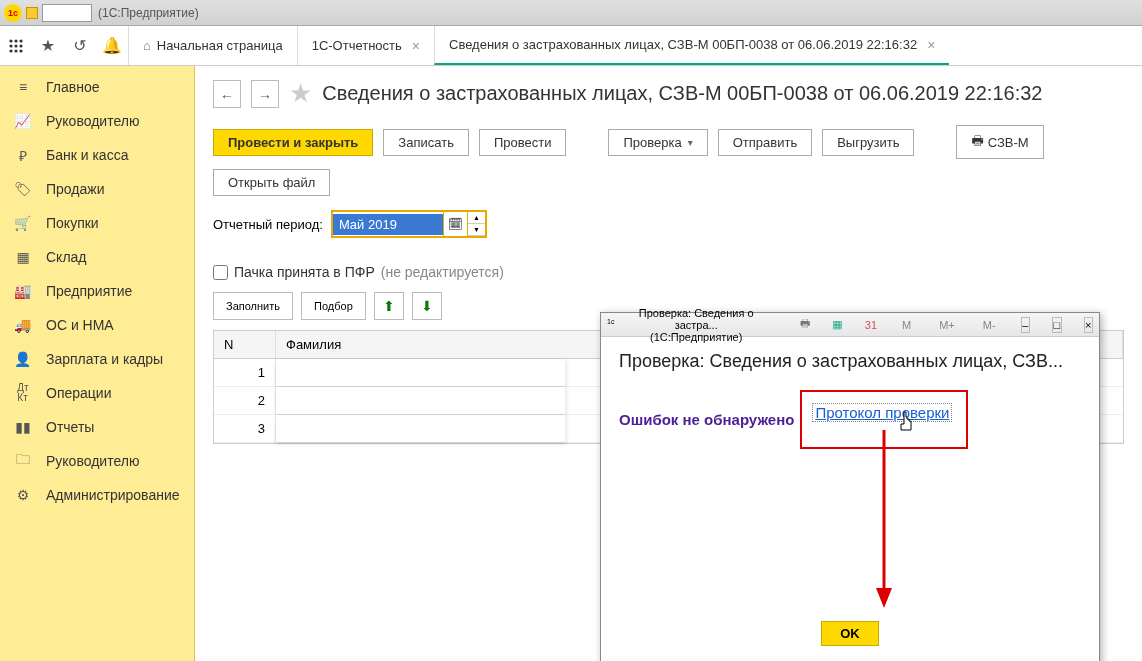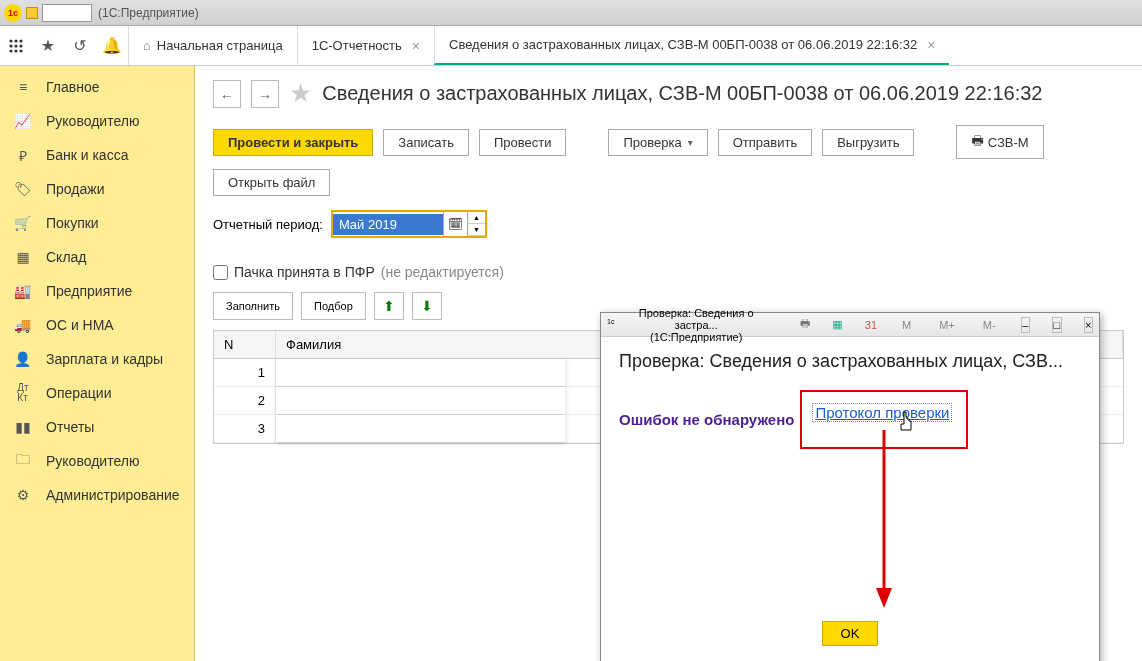--- a/index.html
+++ b/index.html
@@ -75,21 +75,21 @@
 .dlg-titlebar .close-x { border: 1px solid #bbb; width: 18px; height: 16px; display: flex; align-items: center; justify-content: center; font-size: 11px; }
 .dlg-body { padding: 14px 18px; }
 .dlg-body h2 { font-size: 18px; font-weight: normal; color: #222; margin-bottom: 18px; }
 .result-row { display: flex; align-items: center; gap: 6px; font-size: 15px; position: relative; }
 .result-row .ok-text { color: #4c1d95; font-weight: bold; }
 .result-row .link-box { border: 2px solid #d00; padding: 12px 14px 26px 10px; position: relative; }
 .result-row .link-box a { color: #1a5fd0; text-decoration: underline; border: 1px dotted #888; padding: 0 2px; }
 .cursor-icon { position: absolute; left: 96px; top: 18px; font-size: 16px; }
 .red-arrow { position: absolute; left: 872px; top: 430px; z-index: 50; }
 .dlg-footer { display: flex; justify-content: center; padding: 12px 0 14px; margin-top: 160px; }
-.ok-btn { background: #ffd800; border: 1px solid #c9aa00; padding: 4px 18px; font-size: 13px; font-weight: normal; cursor: pointer; }
+.ok-btn { background: #ffd800; border: 1px solid #c9aa00; padding: 4px 18px; font-size: 13px; font-weight: bold; cursor: pointer; }
 
 svg { display: block; }
 </style>
 </head>
 <body>
 
 <div class="titlebar">
   <div class="icon-1c">1c</div>
   <div class="dropdown-small"></div>
   <div class="name-box"></div>

